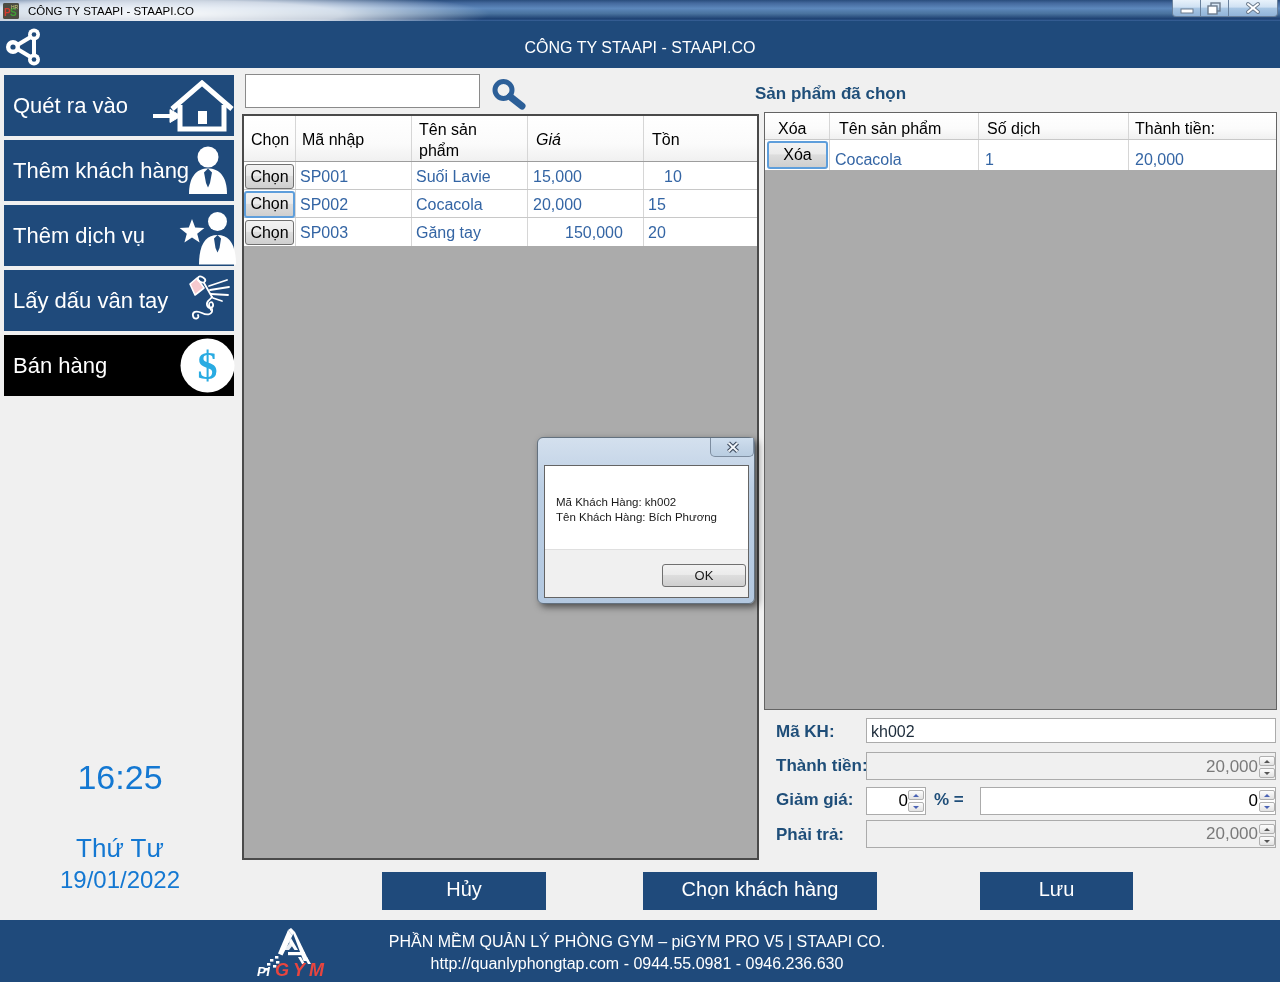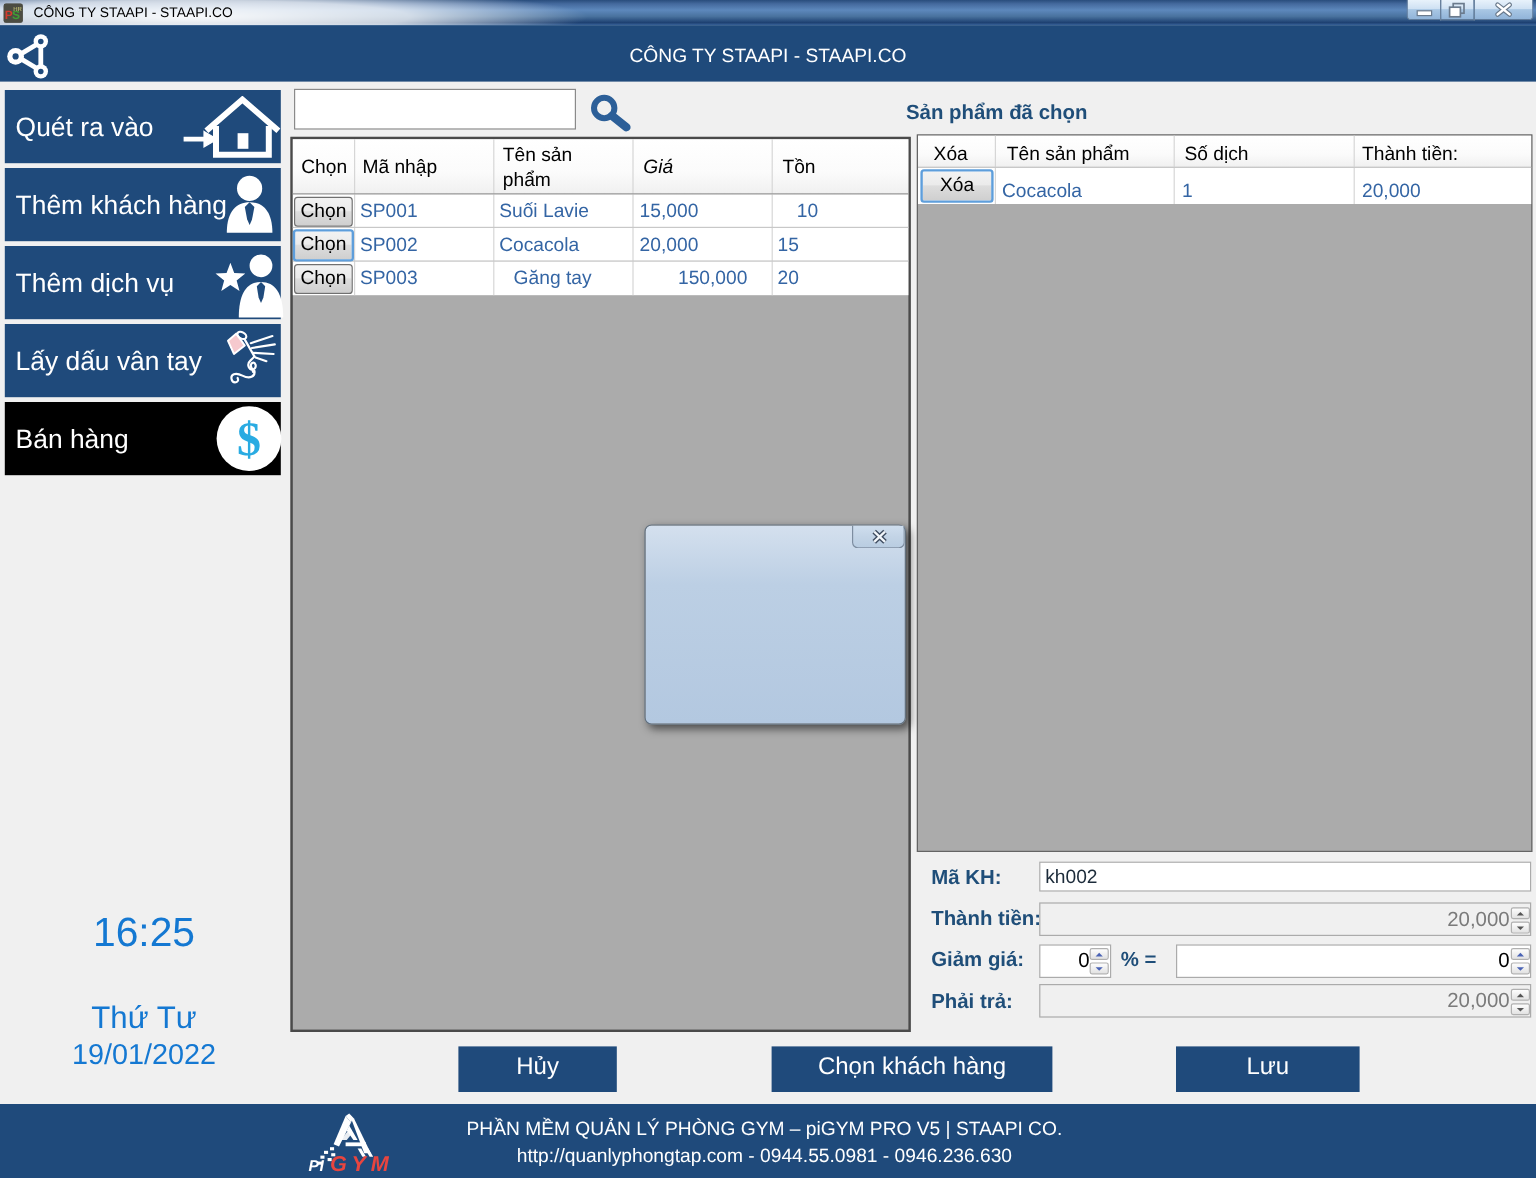--- a/index.html
+++ b/index.html
@@ -233,21 +233,21 @@
   <div class="gtext" style="left:172px; top:52px;">Suối Lavie</div>
   <div class="gtext" style="left:289px; top:52px;">15,000</div>
   <div class="gtext" style="left:420px; top:52px;">10</div>
   <div class="wbtn focus" style="left:0px; top:75px; width:51px; height:27px; font-size:16px; line-height:21px;">Chọn</div>
   <div class="gtext" style="left:56px; top:80px;">SP002</div>
   <div class="gtext" style="left:172px; top:80px;">Cocacola</div>
   <div class="gtext" style="left:289px; top:80px;">20,000</div>
   <div class="gtext" style="left:404px; top:80px;">15</div>
   <div class="wbtn" style="left:1px; top:104px; width:49px; height:25px; font-size:16px; line-height:23px;">Chọn</div>
   <div class="gtext" style="left:56px; top:108px;">SP003</div>
-  <div class="gtext" style="left:172px; top:108px;margin-left:12px;">Găng tay</div>
+  <div class="gtext" style="left:172px; top:108px;">Găng tay</div>
   <div class="gtext" style="left:289px; top:108px;margin-left:32px;">150,000</div>
   <div class="gtext" style="left:404px; top:108px;">20</div>
 </div>
 
 <div class="abs" id="seltitle">Sản phẩm đã chọn</div>
 
 <div class="abs" id="rtable">
   <div class="gridhead" style="left:0; top:0; width:511px; height:26px;"></div>
   <div class="grow" style="left:0; top:26px; width:511px; height:31px;"></div>
 
@@ -295,21 +295,21 @@
   </div>
 
 <div class="flabel" style="left:776px; top:825px;">Phải trả:</div>
 <div class="ffield dis" style="left:866px; top:820px; width:410px; height:28px;"></div>
 <div class="fval" style="left:866px; top:824px; width:392px; text-align:right;">20,000</div>
 <div class="spinner" style="left:1259px; top:824px;">
     <div class="b up"></div>
     <div class="b dn"></div>
   </div>
 
-<div class="bigbtn" style="left:382px; top:872px; width:132px; height:38px; line-height:35px;">Hủy</div>
+<div class="bigbtn" style="left:382px; top:872px; width:164px; height:38px; line-height:35px;">Hủy</div>
 <div class="bigbtn" style="left:643px; top:872px; width:234px; height:38px; line-height:35px;">Chọn khách hàng</div>
 <div class="bigbtn" style="left:980px; top:872px; width:153px; height:38px; line-height:35px;">Lưu</div>
 
 <div class="abs" id="footer"></div>
 <div class="ftext" style="top:933px;">PHẦN MỀM QUẢN LÝ PHÒNG GYM – piGYM PRO V5 | STAAPI CO.</div>
 <div class="ftext" style="top:955px;">http://quanlyphongtap.com - 0944.55.0981 - 0946.236.630</div>
 <svg class="abs" style="left:248px; top:918px;" width="92" height="62" viewBox="0 0 92 62">
   <g fill="#fff">
     <path d="M40 12 L44.5 17.5 L34.5 37.5 L30 35.5 Z"></path>
     <path d="M43 10 L40 12 L44.5 17.5 L46 14 Z"></path>
@@ -336,13 +336,19 @@
   <div id="dlgclose"><svg width="43" height="18" viewBox="0 0 43 18">
         <g stroke="#3c4a5e" stroke-width="4.2" stroke-linecap="butt">
           <line x1="17.5" y1="5" x2="26.5" y2="13.5"></line>
           <line x1="26.5" y1="5" x2="17.5" y2="13.5"></line>
         </g>
         <g stroke="#f2f6fa" stroke-width="1.9" stroke-linecap="butt">
           <line x1="17.5" y1="5" x2="26.5" y2="13.5"></line>
           <line x1="26.5" y1="5" x2="17.5" y2="13.5"></line>
         </g>
       </svg></div>
+  <div id="dlgcontent">
+    <div class="dlgline" style="top:30px;">Mã Khách Hàng: kh002</div>
+    <div class="dlgline" style="top:45px;">Tên Khách Hàng: Bích Phương</div>
+    <div id="dlgstrip"></div>
+    <div id="dlgok">OK</div>
+  </div>
 </div>
 
 </body></html>

